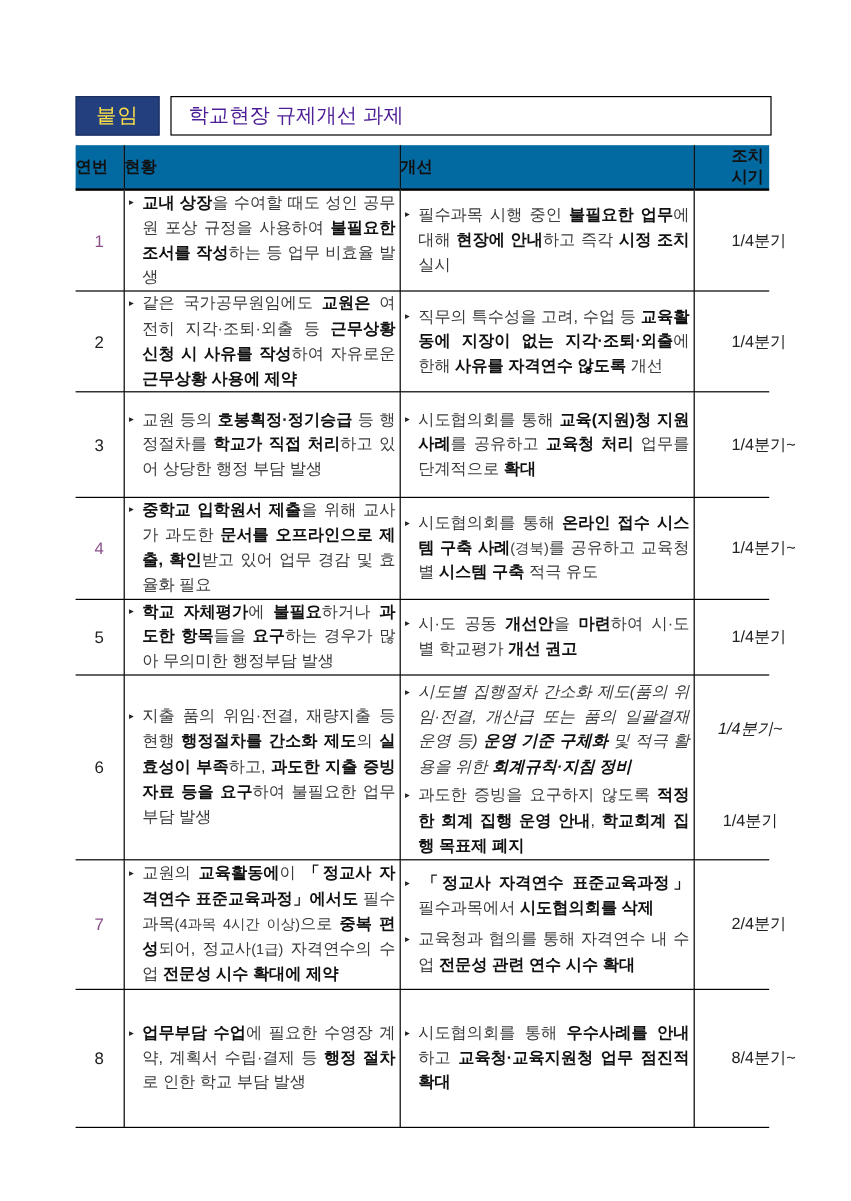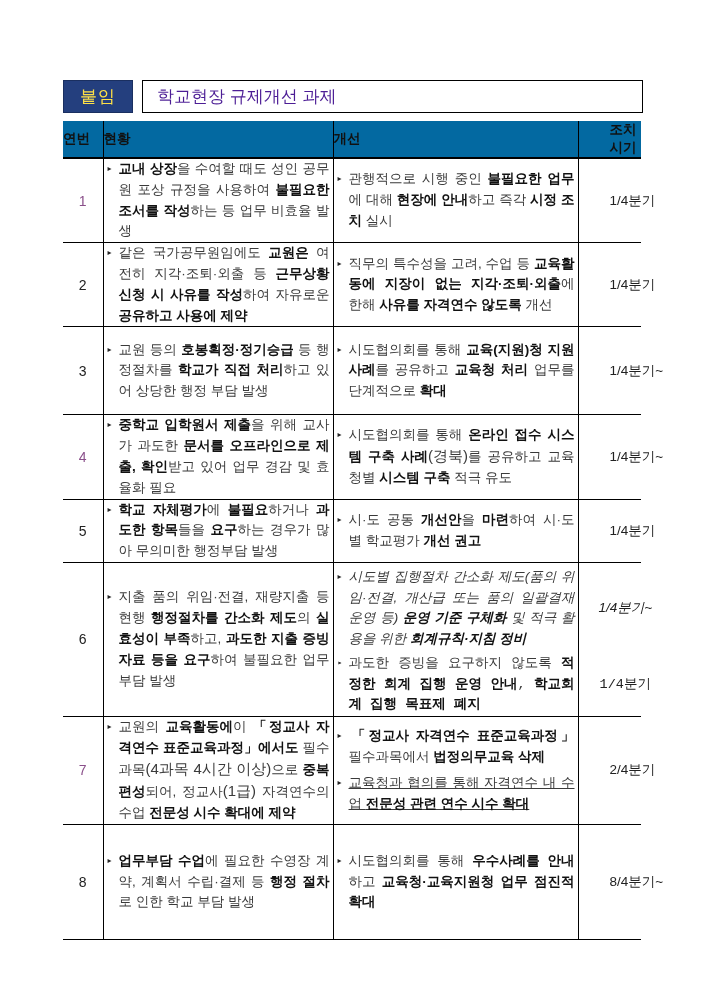--- a/index.html
+++ b/index.html
@@ -41,27 +41,27 @@
     td.no { text-align: center; font-size: 14px; color: #222222; }
     td.time { font-size: 13.5px; color: #222222; white-space: nowrap; }
     .item {
       font-size: 13.5px; line-height: 20.8px; text-align: justify;
       word-break: break-all; padding: 0 3px 0 15px; text-indent: -11px;
       color: #3a3a3a;
     }
     .bullet { display: inline-block; width: 11px; text-indent: 0; font-size: 8px; color: #222222; vertical-align: 2px; }
     .bullet::before { content: "\25B8"; }
     .b { font-weight: 700; color: #111111; }
-    .sm { font-size: 15px; }
+    .sm { font-size: 12px; }
     .stack { display: flex; flex-direction: column; justify-content: center; }
-    .stack .item + .item { margin-top: 6px; text-decoration: underline; }
+    .stack .item + .item { margin-top: 6px; }
     .sub { display: flex; align-items: center; justify-content: center; }
     .sub .item { width: 100%; }
     .sub-a { height: 90px; font-style: italic; }
-    .sub-b { height: 62px; font-family: Liberation Mono, monospace; }
+    .sub-b { height: 62px; }
   </style>
 </head>
 <body>
 
 <div class="title-row">
   <div class="tag-box">붙임</div>
   <div class="title-box">학교현장 규제개선 과제</div>
 </div>
 
 <table class="main">
@@ -80,29 +80,29 @@
     </tr>
   </thead>
   <tbody>
 
     <tr style="height:81px">
       <td class="no" style="color: rgb(138, 79, 138);">1</td>
       <td>
         <div class="item"><span class="bullet"></span><span><span class="b">교내 상장</span><span>을 수여할 때도 성인 공무원 포상 규정을 사용하여 </span><span class="b">불필요한 조서를 작성</span><span>하는 등 업무 비효율 발생</span></span></div>
       </td>
       <td>
-        <div class="item"><span class="bullet"></span><span><span>관행적으로 시행 중인 </span><span class="b">불필요한 업무</span><span>에 대해 </span><span class="b">현장에 안내</span><span>하고 즉각 </span><span class="b">시정 조치</span><span> 실시</span></span></div>
+        <div class="item"><span class="bullet"></span><span><span>필수과목 시행 중인 </span><span class="b">불필요한 업무</span><span>에 대해 </span><span class="b">현장에 안내</span><span>하고 즉각 </span><span class="b">시정 조치</span><span> 실시</span></span></div>
       </td>
       <td class="time">1/4분기</td>
     </tr>
 
     <tr style="height:84px">
       <td class="no" style="color: rgb(34, 34, 34);">2</td>
       <td>
-        <div class="item"><span class="bullet"></span><span><span>같은 국가공무원임에도 </span><span class="b">교원은</span><span> 여전히 지각·조퇴·외출 등 </span><span class="b">근무상황 신청 시 사유를 작성</span><span>하여 자유로운 </span><span class="b">공유하고 사용에 제약</span></span></div>
+        <div class="item"><span class="bullet"></span><span><span>같은 국가공무원임에도 </span><span class="b">교원은</span><span> 여전히 지각·조퇴·외출 등 </span><span class="b">근무상황 신청 시 사유를 작성</span><span>하여 자유로운 </span><span class="b">근무상황 사용에 제약</span></span></div>
       </td>
       <td>
         <div class="item"><span class="bullet"></span><span><span>직무의 특수성을 고려, 수업 등 </span><span class="b">교육활동에 지장이 없는 지각·조퇴·외출</span><span>에 한해 </span><span class="b">사유를 자격연수 않도록</span><span> 개선</span></span></div>
       </td>
       <td class="time">1/4분기</td>
     </tr>
 
     <tr style="height:88px">
       <td class="no" style="color: rgb(34, 34, 34);">3</td>
       <td>
@@ -155,21 +155,21 @@
       </td>
     </tr>
 
     <tr style="height:108px">
       <td class="no" style="color: rgb(138, 79, 138);">7</td>
       <td>
         <div class="item"><span class="bullet"></span><span><span>교원의 </span><span class="b">교육활동에</span><span>이 </span><span class="b">「정교사 자격연수 표준교육과정」에서도</span><span> 필수과목</span><span class="sm">(4과목 4시간 이상)</span><span>으로 </span><span class="b">중복 편성</span><span>되어, 정교사</span><span class="sm">(1급)</span><span> 자격연수의 수업 </span><span class="b">전문성 시수 확대에 제약</span></span></div>
       </td>
       <td>
         <div class="stack">
-          <div class="item"><span class="bullet"></span><span><span class="b">「정교사 자격연수 표준교육과정」</span><span> 필수과목에서 </span><span class="b">법정의무교육 삭제</span></span></div>
+          <div class="item"><span class="bullet"></span><span><span class="b">「정교사 자격연수 표준교육과정」</span><span> 필수과목에서 </span><span class="b">시도협의회를 삭제</span></span></div>
           <div class="item"><span class="bullet"></span><span><span>교육청과 협의를 통해 자격연수 내 수업 </span><span class="b">전문성 관련 연수 시수 확대</span></span></div>
         </div>
       </td>
       <td class="time">2/4분기</td>
     </tr>
 
     <tr style="height:115px">
       <td class="no" style="color: rgb(34, 34, 34);">8</td>
       <td>
         <div class="item"><span class="bullet"></span><span><span class="b">업무부담 수업</span><span>에 필요한 수영장 계약, 계획서 수립·결제 등 </span><span class="b">행정 절차</span><span>로 인한 학교 부담 발생</span></span></div>

